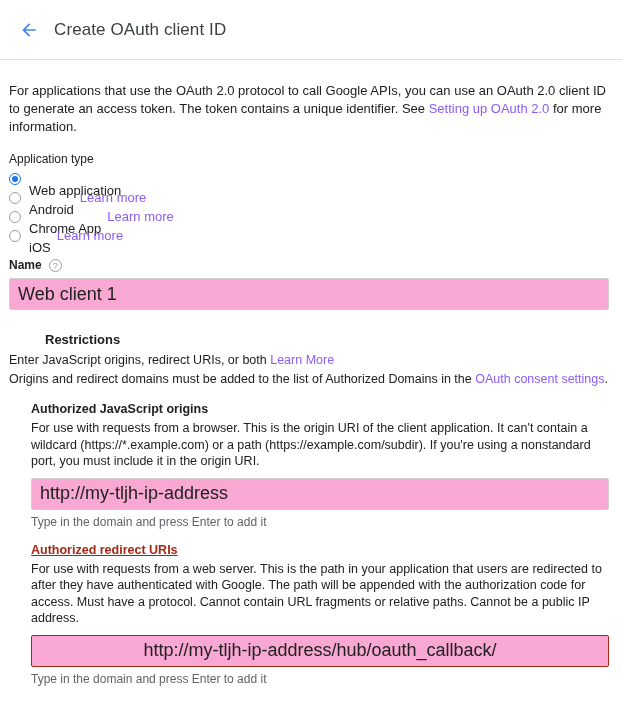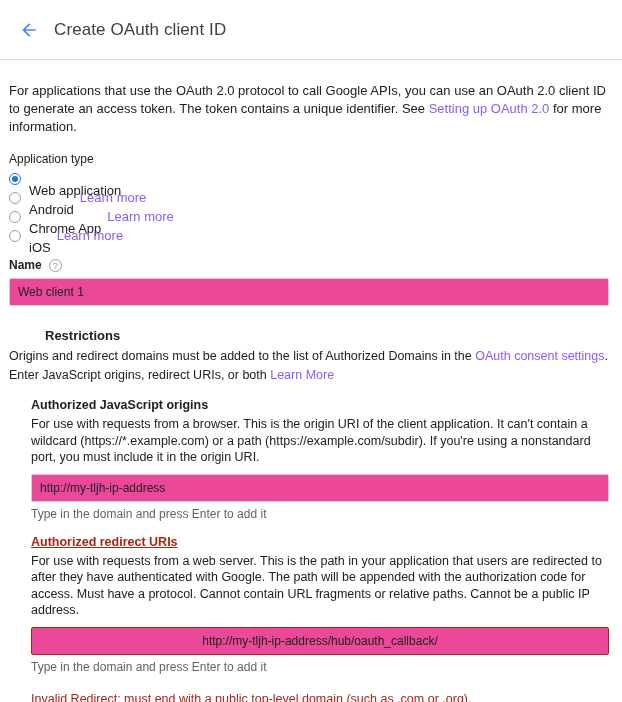--- a/index.html
+++ b/index.html
@@ -137,25 +137,25 @@
     margin-left: 7px;
     box-sizing: border-box;
     cursor: pointer;
   }
   input.text-input {
     width: 100%;
     height: 28px;
     box-sizing: border-box;
     border: 1px solid #d0d0d0;
     border-radius: 2px;
-    padding: 9px 8px;
+    padding: 15px 8px;
     font-family: "Liberation Sans", sans-serif;
-    font-size: 12px;
-    color: #212121;
-    background: #ec4899;
+    font-size: 18px;
+    color: #212121;
+    background: #f9a8d4;
     outline: none;
   }
   input.text-input.error-border {
     border: 1px solid #a52714;
     text-align: center;
   }
   .name-wrap { width: 600px; }
 
   .restrictions-title {
     font-weight: bold;
@@ -249,22 +249,22 @@
 
     <div class="field-label-row">
       <span class="section-label bold-label" style="margin-bottom:0">Name</span>
       <span class="help-icon">?</span>
     </div>
     <div class="name-wrap">
       <input class="text-input" type="text" value="Web client 1" style="">
     </div>
 
     <div class="restrictions-title">Restrictions</div>
+    <div class="restrict-line"><span>Enter JavaScript origins, redirect URIs, or both </span><a class="link">Learn More</a></div>
     <div class="restrict-line"><span>Origins and redirect domains must be added to the list of Authorized Domains in the </span><a class="link">OAuth consent settings</a><span>.</span></div>
-    <div class="restrict-line"><span>Enter JavaScript origins, redirect URIs, or both </span><a class="link">Learn More</a></div>
 
     <div class="sub-block">
       <div class="sub-title">Authorized JavaScript origins</div>
       <div class="sub-desc">For use with requests from a browser. This is the origin URI of the client application. It can't contain a wildcard (https://*.example.com) or a path (https://example.com/subdir). If you're using a nonstandard port, you must include it in the origin URI.</div>
       <input class="text-input" type="text" value="http://my-tljh-ip-address" style="">
       <div class="hint">Type in the domain and press Enter to add it</div>
     </div>
 
     <div class="sub-block">
       <div class="sub-title error">Authorized redirect URIs</div>

